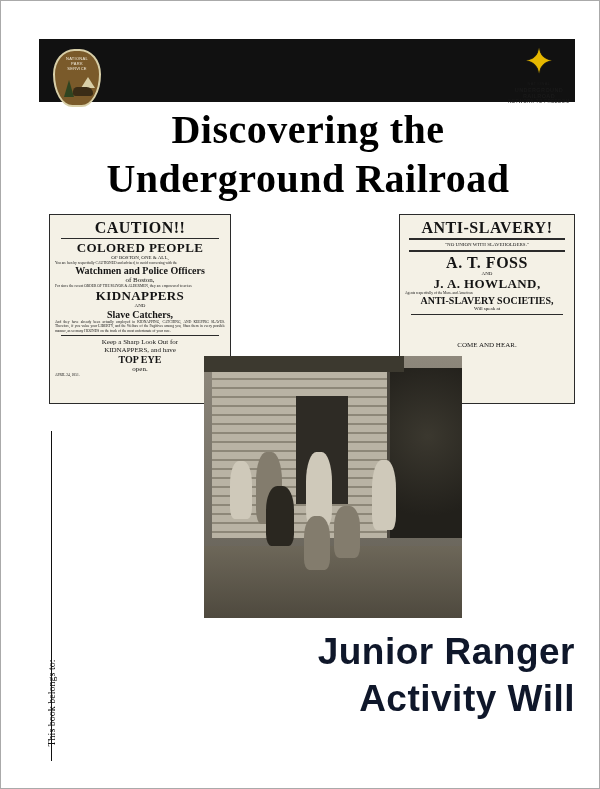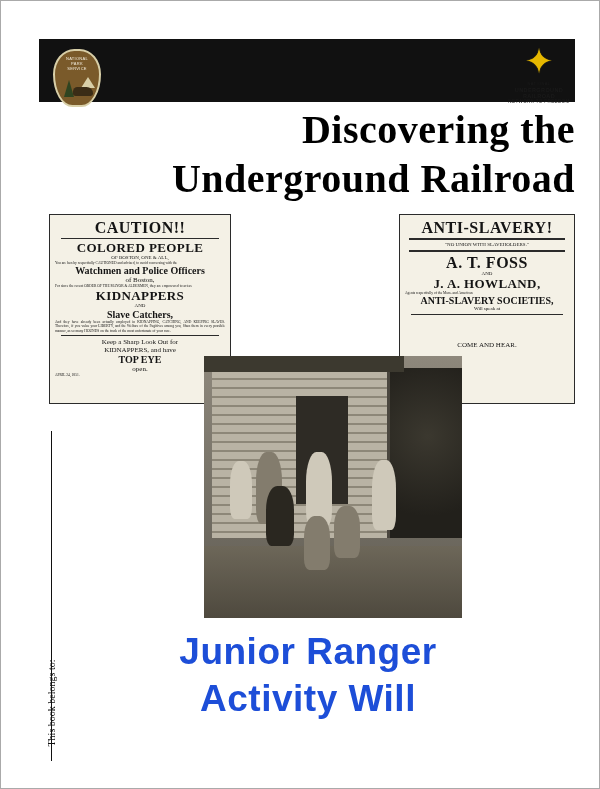--- a/index.html
+++ b/index.html
@@ -116,21 +116,20 @@
     width: 534px;
     text-align: center;
   }
   .title-line {
     font-family: "Liberation Serif", serif;
     font-weight: bold;
     color: #000000;
     font-size: 40px;
     line-height: 49px;
     letter-spacing: 0.5px;
-    text-align: right;
   }
 
   
   .broadside {
     position: absolute;
     background: #f4f1e6;
     border: 1px solid #2b2b2b;
     box-sizing: border-box;
     color: #141414;
     text-align: center;
@@ -231,24 +230,25 @@
   .bottom-title {
     position: absolute;
     left: 40px;
     top: 627px;
     width: 534px;
     text-align: center;
   }
   .bottom-line {
     font-family: "Liberation Sans", sans-serif;
     font-weight: bold;
-    color: #1d4ed8;
+    color: #0f172a;
     font-size: 37px;
     line-height: 47px;
     letter-spacing: 0.5px;
+    text-align: right;
   }
 
   
   .belongs {
     position: absolute;
     left: 36px;
     top: 430px;
     height: 330px;
     width: 18px;
   }

